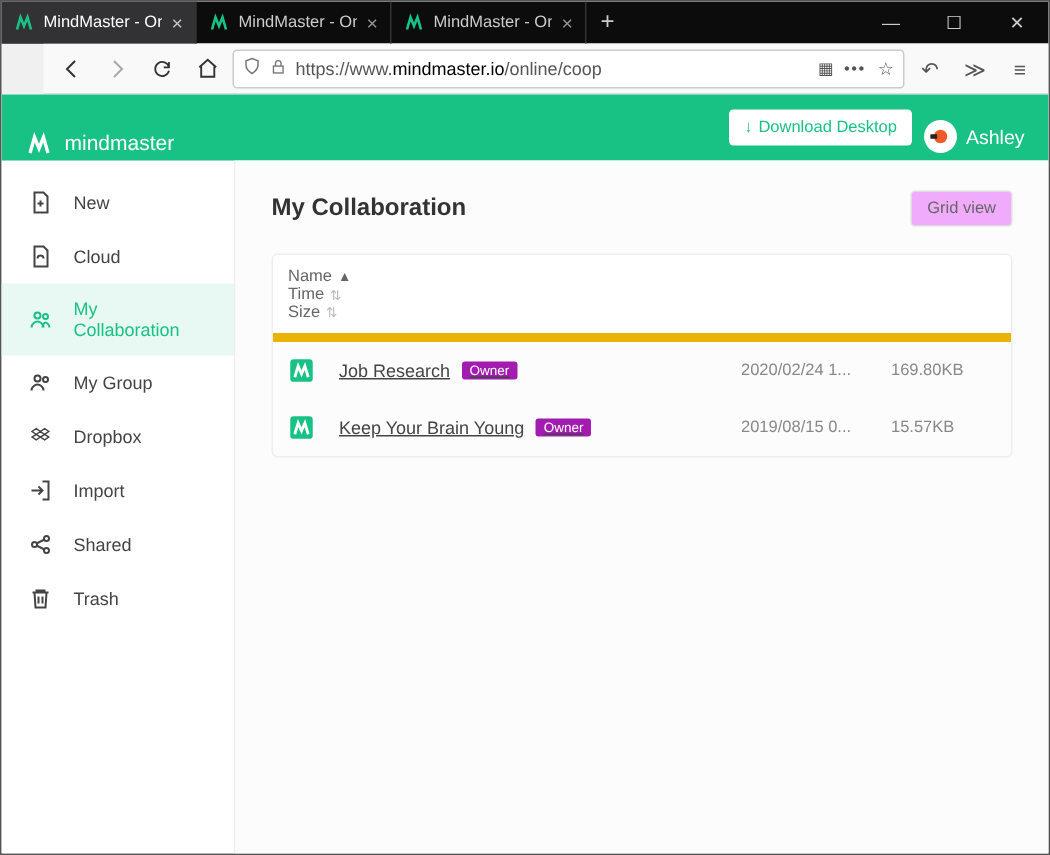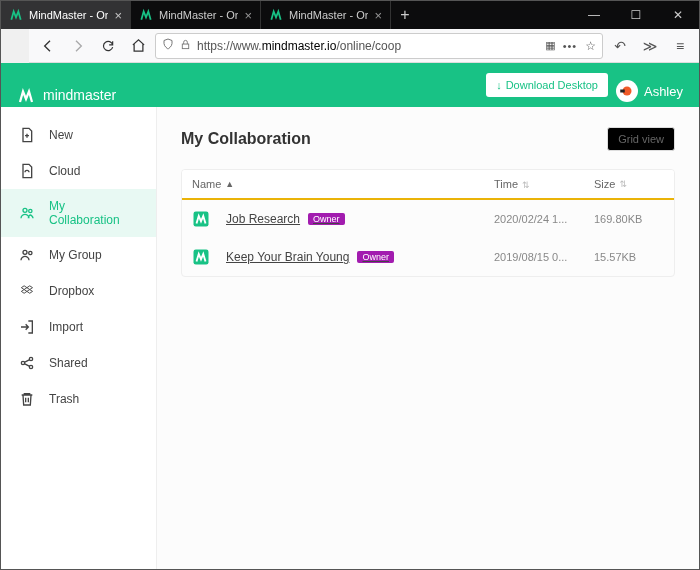--- a/index.html
+++ b/index.html
@@ -39,24 +39,24 @@
   .app-body { flex:1; display:flex; }
   .sidebar { width:156px; border-right:1px solid #eee; padding-top:10px; }
   .sidebar-item { display:flex; align-items:center; gap:14px; padding:10px 18px; font-size:12px; color:#444; cursor:pointer; }
   .sidebar-item.active { background:#e8f9f3; color:#18c285; }
   .sidebar-item .icon { width:16px; height:16px; display:flex; align-items:center; justify-content:center; }
   .sidebar-item.active .icon svg { stroke:#18c285; }
 
   .main { flex:1; padding:20px 24px; background:#fcfcfc; }
   .main-head { display:flex; align-items:center; margin-bottom:18px; }
   .main-title { font-size:16px; font-weight:600; color:#333; }
-  .grid-btn { margin-left:auto; border:1px solid #ddd; background:#000000; font-size:11px; color:#666; padding:5px 10px; border-radius:3px; cursor:pointer; }
+  .grid-btn { margin-left:auto; border:1px solid #ddd; background:#f0abfc; font-size:11px; color:#666; padding:5px 10px; border-radius:3px; cursor:pointer; }
 
   .table { border:1px solid #eee; border-radius:4px; overflow:hidden; }
-  .table-head { display:flex; padding:8px 10px; font-size:11px; color:#666; border-bottom:2px solid #eab308; background:#fff; }
+  .table-head { display:flex; padding:8px 10px; font-size:11px; color:#666; border-bottom:6px solid #eab308; background:#fff;flex-direction:column; }
   .col-name { flex:1; display:flex; align-items:center; gap:4px; }
   .col-time { width:100px; display:flex; align-items:flex-end; gap:4px;}
   .col-size { width:70px; display:flex; align-items:center; gap:4px;}
   .sort-icon { font-size:9px; }
 
   .table-row { display:flex; padding:10px 10px; font-size:12px; color:#444; align-items:center; }
   .table-row .file-icon { width:18px; height:18px; margin-right:8px; }
   .table-row .name-cell { flex:1; display:flex; align-items:center; gap:8px;text-decoration:underline; }
   .owner-badge { background:#a21caf; color:#fff; font-size:9px; padding:1px 5px; border-radius:2px; }
   .table-row .time-cell { width:100px; color:#888; font-size:11px; overflow:hidden; white-space:nowrap;}

